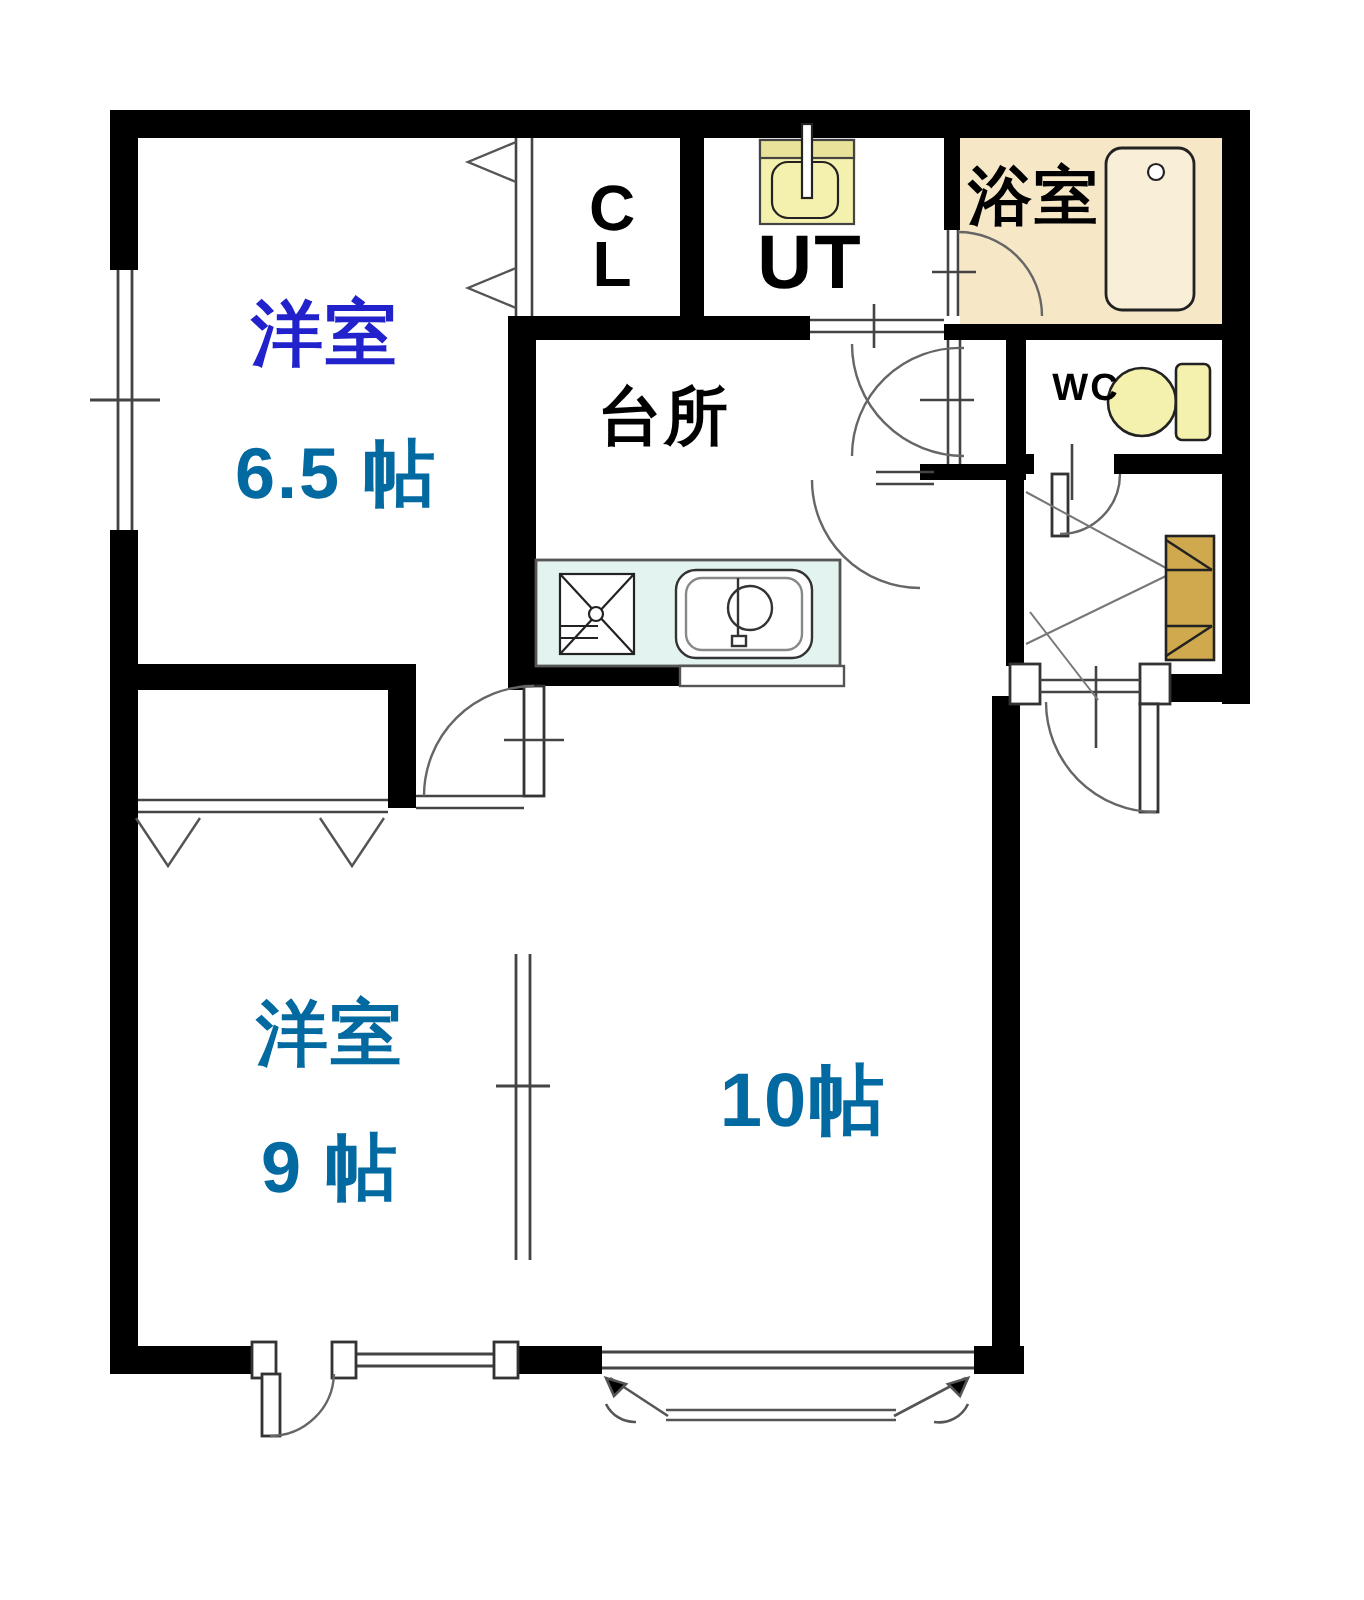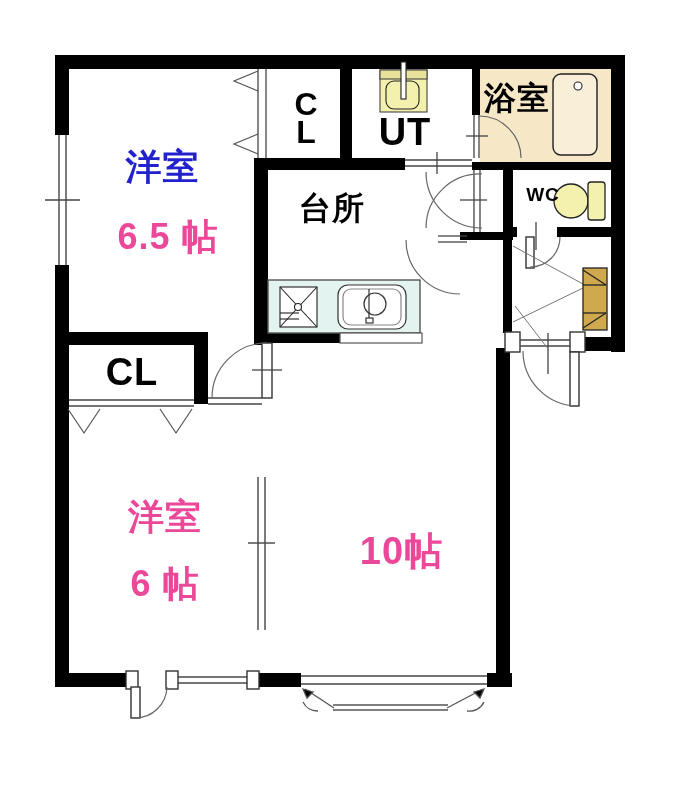--- a/index.html
+++ b/index.html
@@ -1,21 +1,21 @@
 <!DOCTYPE html>
 <html><head>
 <meta charset="utf-8">
 <style>
   html,body{margin:0;padding:0;background:#ffffff;}
   #plan{position:relative;width:682px;height:800px;background:#ffffff;overflow:hidden;
         font-family:"Liberation Sans","DejaVu Sans",sans-serif;}
   #plan svg{position:absolute;left:0;top:0;}
   .lbl{position:absolute;text-align:center;font-weight:bold;color:#000;white-space:nowrap;
        line-height:1.05;letter-spacing:1px;}
-  .blue{color:#ec4899;}
+  .blue{color:#0369a1;}
   .stack{line-height:0.88;letter-spacing:0;}
 </style>
 </head>
 <body>
 
 <div id="plan">
 <svg width="682" height="800" viewBox="0 0 682 800">
 
   <rect x="480" y="69" width="131" height="93" fill="#f6e7c6"></rect>
 
@@ -199,19 +199,18 @@
 
   <div class="lbl" style="left:372px;top:113px;width:66px;font-size:38px;">UT</div>
 
   <div class="lbl" style="left:482px;top:82px;width:70px;font-size:32px;">浴室</div>
 
   <div class="lbl" style="left:296px;top:192px;width:72px;font-size:32px;">台所</div>
 
   <div class="lbl" style="left:513px;top:185px;width:60px;font-size:19px;">WC</div>
 
 
-  <div class="lbl" style="left:98px;top:353px;width:68px;font-size:38px;">CL</div>
 
   <div class="lbl blue" style="left:95px;top:498px;width:140px;font-size:36px;">洋室</div>
-  <div class="lbl blue" style="left:95px;top:565px;width:140px;font-size:36px;">6 帖</div>
+  <div class="lbl blue" style="left:95px;top:565px;width:140px;font-size:36px;">9 帖</div>
 
   <div class="lbl blue" style="left:329px;top:532px;width:145px;font-size:38px;">10帖</div>
 </div>
 
 </body></html>

